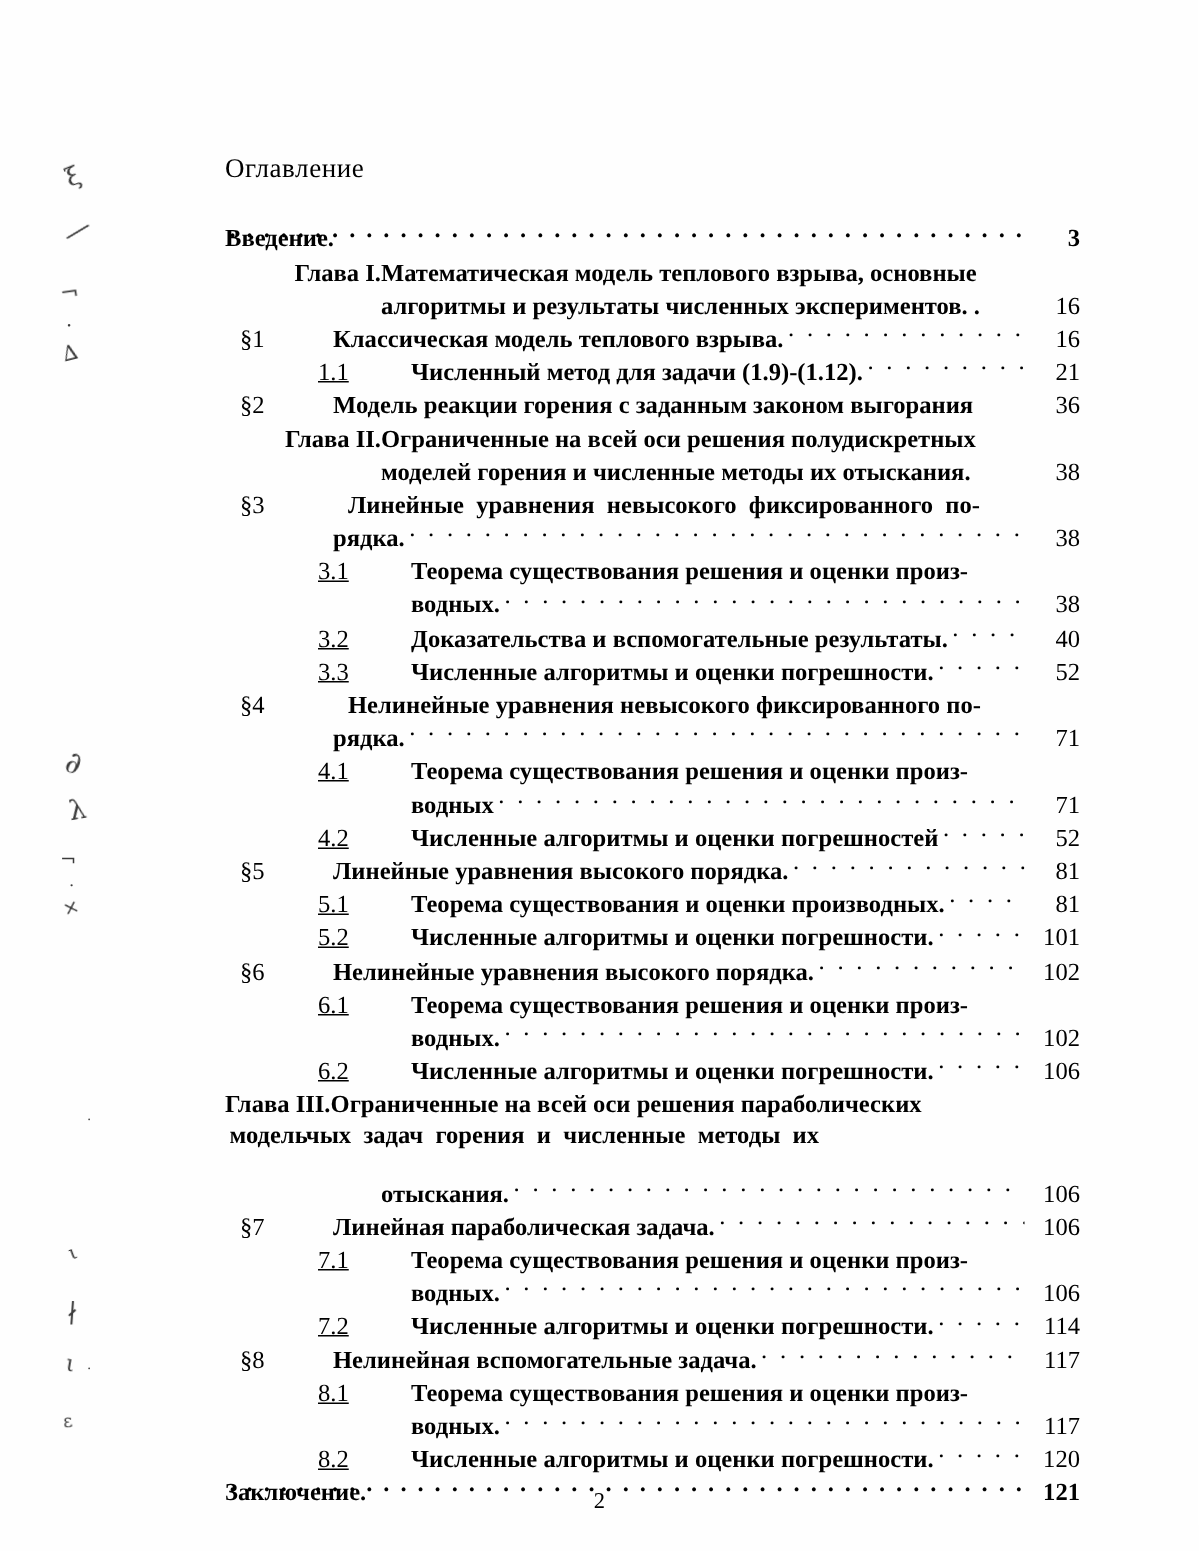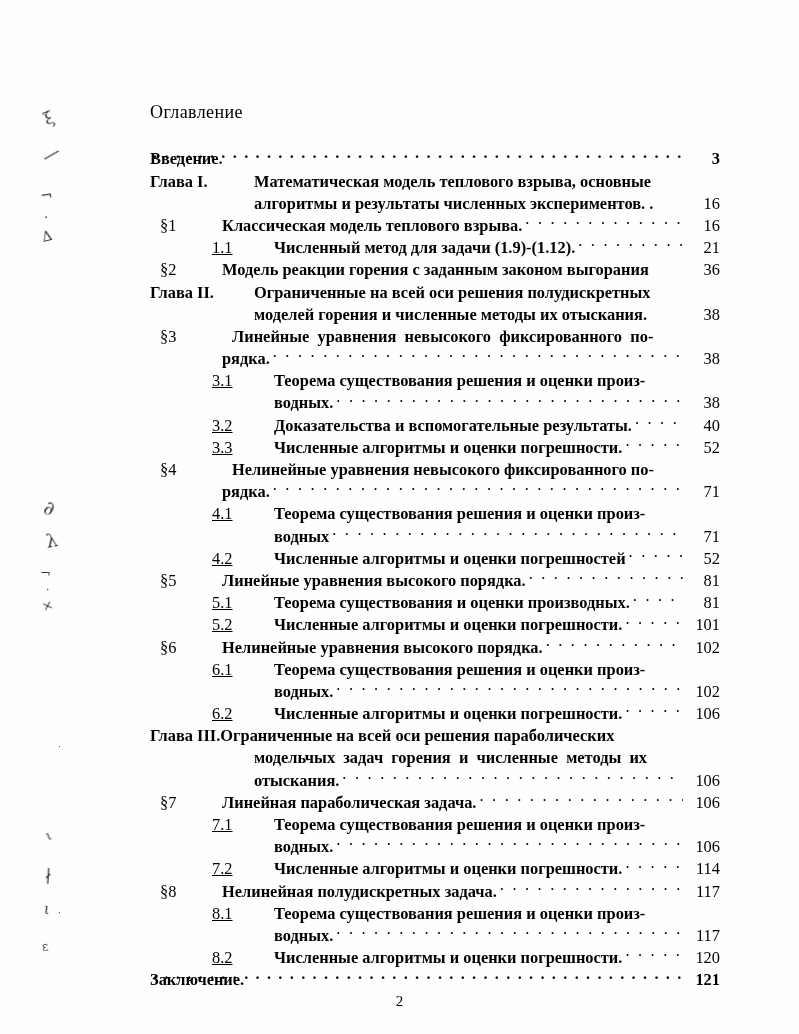--- a/index.html
+++ b/index.html
@@ -101,21 +101,21 @@
     min-width: 34px;
     font-variant-numeric: lining-nums;
   }
 
   
   .bold .lbl, .bold .txt, .bold .pg { font-weight: bold; }
   .bold .lead::before { font-weight: bold; letter-spacing: 1.6px; }
 
   
   .d-front .lbl { width: 0px; }
-  .d-chap  .lbl { width: 104px; }
+  .d-chap  .lbl { width: 104px; text-align: right; }
   .d-par   .lbl { width: 62px;  margin-left: 10px; }
   .d-sub   .lbl { width: 62px;  margin-left: 62px; text-decoration: underline; }
 
   .d-chap .txt  { }
   .d-par  .txt  { }
   .d-sub  .txt  { }
 
   .pagenum {
     position: absolute;
     left: 0;
@@ -309,21 +309,21 @@
           <span class="txt">Численные алгоритмы и оценки погрешности.</span>
           <span class="lead"></span>
           <span class="pg">106</span>
         </div>
         <div class="row d-chap">
           <span class="lbl" style="font-weight: bold; width: auto;">Глава III.</span>
           <span class="txt">Ограниченные на всей оси решения параболических</span>
           <span class="lead none"></span>
           <span class="pg"></span>
         </div>
-        <div class="row d-chap cont" style="padding-left: 0px;">
+        <div class="row d-chap cont" style="padding-left: 0px; flex-direction: column;">
           <span class="lbl"></span>
           <span class="txt">модельчых  задач  горения  и  численные  методы  их</span>
           <span class="lead none"></span>
           <span class="pg"></span>
         </div>
         <div class="row d-chap cont" style="padding-left: 0px;">
           <span class="lbl"></span>
           <span class="txt">отыскания.</span>
           <span class="lead"></span>
           <span class="pg">106</span>
@@ -347,21 +347,21 @@
           <span class="pg">106</span>
         </div>
         <div class="row d-sub">
           <span class="lbl">7.2</span>
           <span class="txt">Численные алгоритмы и оценки погрешности.</span>
           <span class="lead"></span>
           <span class="pg">114</span>
         </div>
         <div class="row d-par">
           <span class="lbl">§8</span>
-          <span class="txt">Нелинейная полудискретных задача.</span>
+          <span class="txt">Нелинейная вспомогательные задача.</span>
           <span class="lead"></span>
           <span class="pg">117</span>
         </div>
         <div class="row d-sub">
           <span class="lbl">8.1</span>
           <span class="txt">Теорема существования решения и оценки произ-</span>
           <span class="lead none"></span>
           <span class="pg"></span>
         </div>
         <div class="row d-sub cont">

